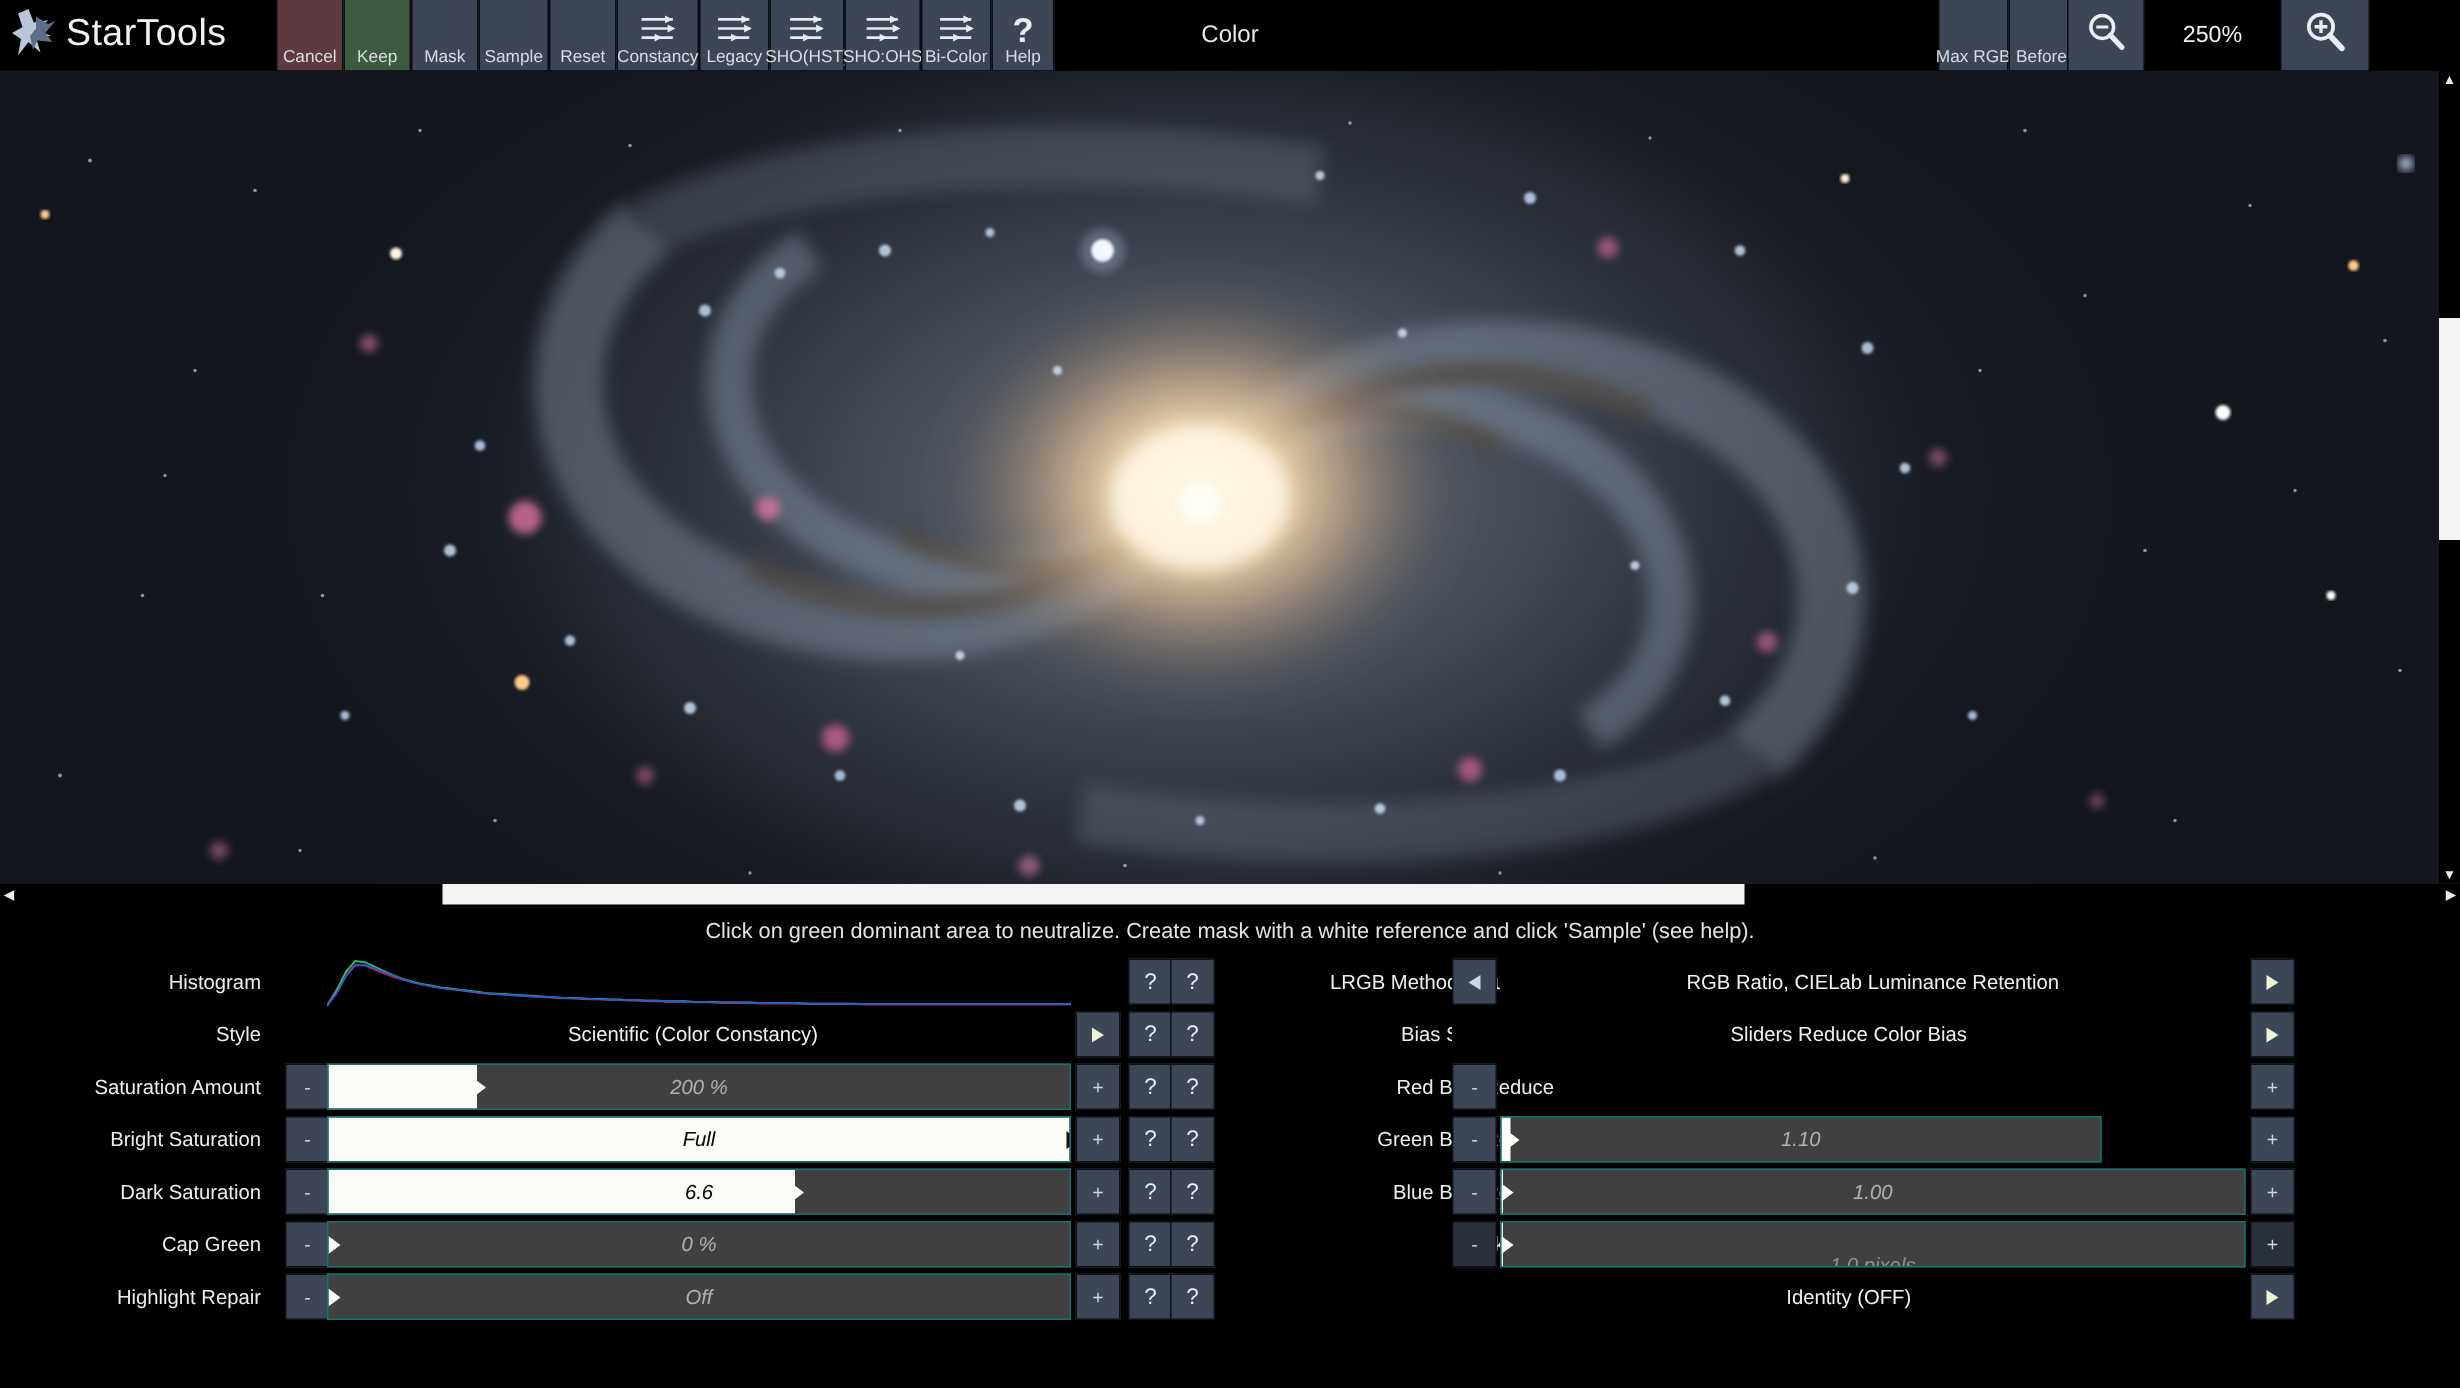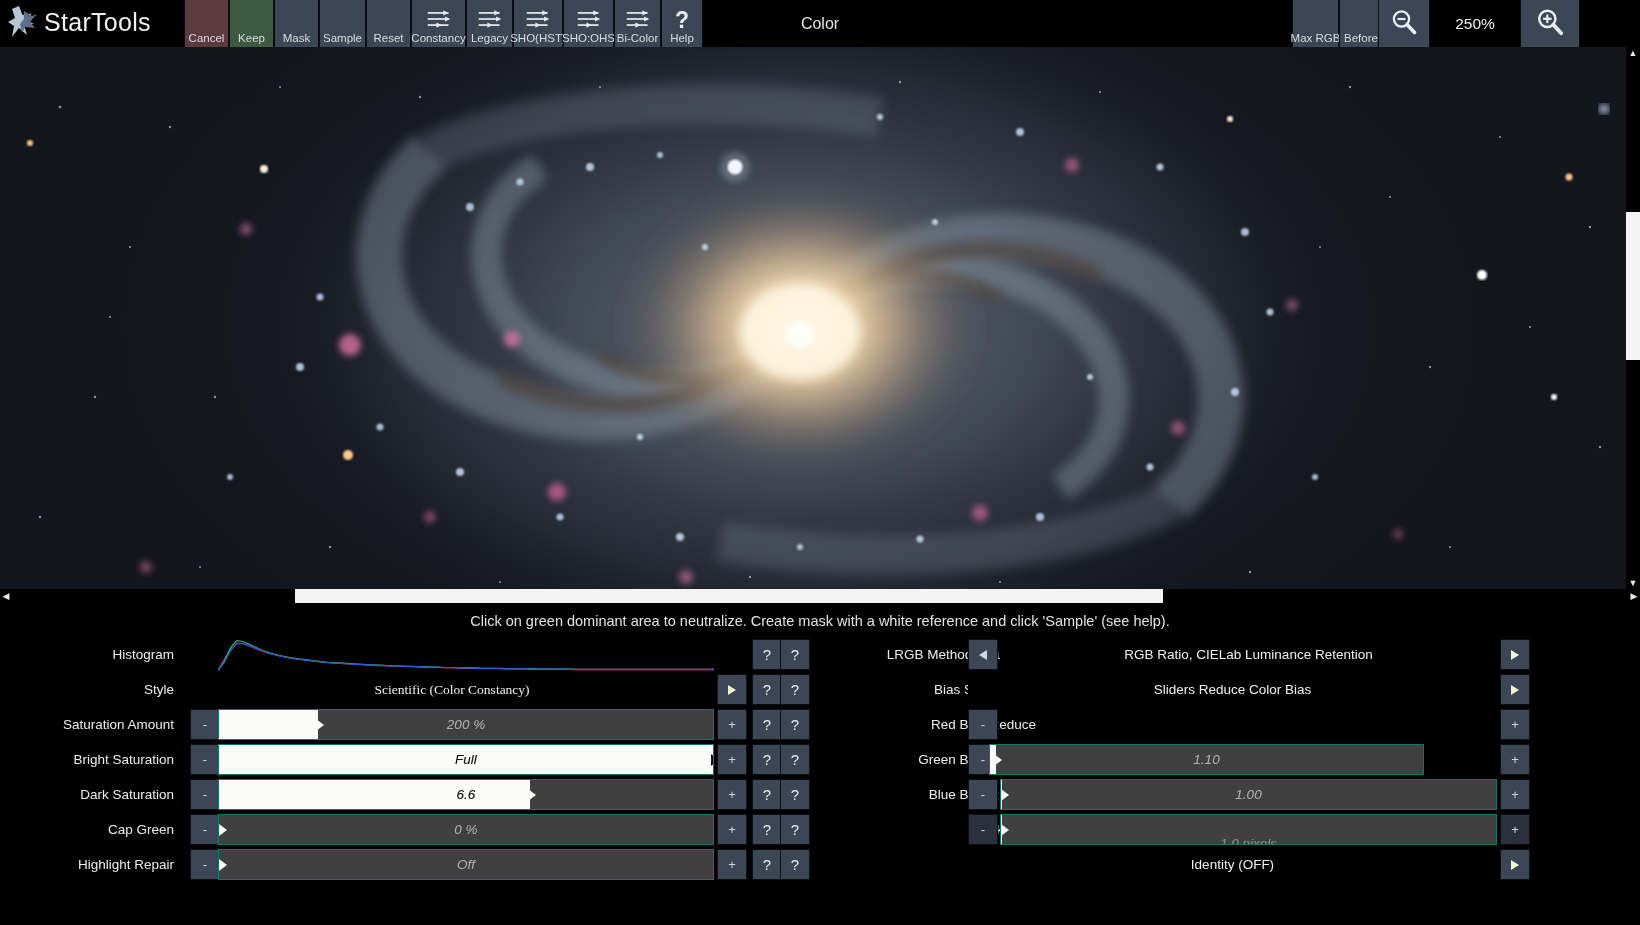--- a/index.html
+++ b/index.html
@@ -434,21 +434,21 @@
             <svg width="496" height="33" viewBox="0 0 496 33">
               <polyline points="0.0,32.2 6.3,21.4 12.6,11.3 18.8,5.0 25.1,5.8 31.4,8.2 37.7,10.9 43.9,13.2 50.2,15.1 56.5,16.7 62.8,18.2 69.1,19.4 75.3,20.6 81.6,21.4 87.9,22.1 94.2,22.9 100.5,23.7 106.7,24.5 113.0,24.8 119.3,25.2 125.6,25.6 131.8,26.0 138.1,26.4 144.4,26.8 150.7,27.2 157.0,27.6 163.2,27.6 169.5,28.0 175.8,28.3 182.1,28.3 188.4,28.7 194.6,28.7 200.9,29.1 207.2,29.1 213.5,29.5 219.7,29.5 226.0,29.9 232.3,29.9 238.6,29.9 244.9,30.3 251.1,30.3 257.4,30.3 263.7,30.7 270.0,30.7 276.3,30.7 282.5,30.7 288.8,31.1 295.1,31.1 301.4,31.1 307.6,31.1 313.9,31.1 320.2,31.4 326.5,31.4 332.8,31.4 339.0,31.4 345.3,31.4 351.6,31.4 357.9,31.8 364.2,31.8 370.4,31.8 376.7,31.8 383.0,31.8 389.3,31.8 395.5,31.8 401.8,31.8 408.1,31.8 414.4,31.8 420.7,31.8 426.9,31.8 433.2,31.8 439.5,31.8 445.8,31.8 452.1,31.8 458.3,31.8 464.6,31.8 470.9,31.8 477.2,31.8 483.4,31.8 489.7,31.8 496.0,31.8" fill="none" stroke="#c8102e" stroke-width="1.2"></polyline>
               <polyline points="0.0,32.6 6.3,22.9 12.6,9.7 18.8,2.7 25.1,3.5 31.4,6.2 37.7,9.3 43.9,12.0 50.2,14.4 56.5,16.3 62.8,17.9 69.1,19.0 75.3,20.2 81.6,21.0 87.9,21.7 94.2,22.5 100.5,23.3 106.7,24.1 113.0,24.5 119.3,24.8 125.6,25.2 131.8,25.6 138.1,26.0 144.4,26.4 150.7,26.8 157.0,27.2 163.2,27.2 169.5,27.6 175.8,28.0 182.1,28.0 188.4,28.3 194.6,28.3 200.9,28.7 207.2,28.7 213.5,29.1 219.7,29.1 226.0,29.5 232.3,29.5 238.6,29.5 244.9,29.9 251.1,29.9 257.4,29.9 263.7,30.3 270.0,30.3 276.3,30.3 282.5,30.3 288.8,30.7 295.1,30.7 301.4,30.7 307.6,30.7 313.9,30.7 320.2,31.1 326.5,31.1 332.8,31.1 339.0,31.1 345.3,31.1 351.6,31.1 357.9,31.4 364.2,31.4 370.4,31.4 376.7,31.4 383.0,31.4 389.3,31.4 395.5,31.4 401.8,31.4 408.1,31.4 414.4,31.4 420.7,31.4 426.9,31.4 433.2,31.4 439.5,31.4 445.8,31.4 452.1,31.4 458.3,31.4 464.6,31.4 470.9,31.4 477.2,31.4 483.4,31.4 489.7,31.4 496.0,31.4" fill="none" stroke="#19c46a" stroke-width="1.2"></polyline>
               <polyline points="0.0,32.6 6.3,24.5 12.6,12.8 18.8,5.8 25.1,5.4 31.4,7.4 37.7,10.1 43.9,12.4 50.2,14.8 56.5,16.7 62.8,18.2 69.1,19.4 75.3,20.6 81.6,21.4 87.9,22.1 94.2,22.9 100.5,23.7 106.7,24.1 113.0,24.8 119.3,25.2 125.6,25.6 131.8,26.0 138.1,26.4 144.4,26.4 150.7,26.8 157.0,27.2 163.2,27.6 169.5,27.6 175.8,28.0 182.1,28.3 188.4,28.3 194.6,28.7 200.9,28.7 207.2,29.1 213.5,29.1 219.7,29.1 226.0,29.5 232.3,29.5 238.6,29.9 244.9,29.9 251.1,29.9 257.4,30.3 263.7,30.3 270.0,30.3 276.3,30.3 282.5,30.7 288.8,30.7 295.1,30.7 301.4,30.7 307.6,30.7 313.9,31.1 320.2,31.1 326.5,31.1 332.8,31.1 339.0,31.1 345.3,31.1 351.6,31.4 357.9,31.4 364.2,31.4 370.4,31.4 376.7,31.4 383.0,31.4 389.3,31.4 395.5,31.4 401.8,31.4 408.1,31.4 414.4,31.4 420.7,31.4 426.9,31.4 433.2,31.4 439.5,31.4 445.8,31.4 452.1,31.4 458.3,31.4 464.6,31.4 470.9,31.4 477.2,31.4 483.4,31.4 489.7,31.4 496.0,31.1" fill="none" stroke="#2b57d8" stroke-width="1.2"></polyline>
             </svg>
           </div>
           <div class="sq q" style="left: 752px;">?</div>
         </div>
         <div class="row">
           <div class="rlabel">Style</div>
-          <div class="plainval" style="left: 190px; width: 524px; font-family: Liberation Serif, serif;">Scientific (Color Constancy)</div>
+          <div class="plainval" style="left: 200px; width: 524px;">Scientific (Color Constancy)</div>
           <div class="sq" style="left: 717px;">
             <span class="arrowr"></span>
           </div>
           <div class="sq q" style="left: 752px;">?</div>
         </div>
         <div class="row">
           <div class="rlabel">Saturation Amount</div>
           <div class="sq" style="left: 190px;">-</div>
           <div class="track" style="left: 218px; width: 496px;">
             <div class="fill" style="width: 98.8px;"></div>
@@ -525,21 +525,21 @@
         </div>
         <div class="row">
           <div class="rlabel">Red Bias Reduce</div>
           <div class="sq" style="left: 183px;">-</div>
           <div class="sq" style="left: 715px;">+</div>
           <div class="sq q" style="left: -5px;">?</div>
         </div>
         <div class="row">
           <div class="rlabel">Green Bias Reduce</div>
           <div class="sq" style="left: 183px;">-</div>
-          <div class="track" style="left: 204px; width: 435px; padding-left: 32px;">
+          <div class="track" style="left: 215px; width: 401px; padding-left: 32px;">
             <div class="fill" style="width: 5.94px;"></div>
             <div class="knob" style="left: 3.94px;"></div>
             <div class="tval">1.10</div>
           </div>
           <div class="sq" style="left: 715px;">+</div>
           <div class="sq q" style="left: -5px;">?</div>
         </div>
         <div class="row">
           <div class="rlabel">Blue Bias Reduce</div>
           <div class="sq" style="left: 183px;">-</div>

